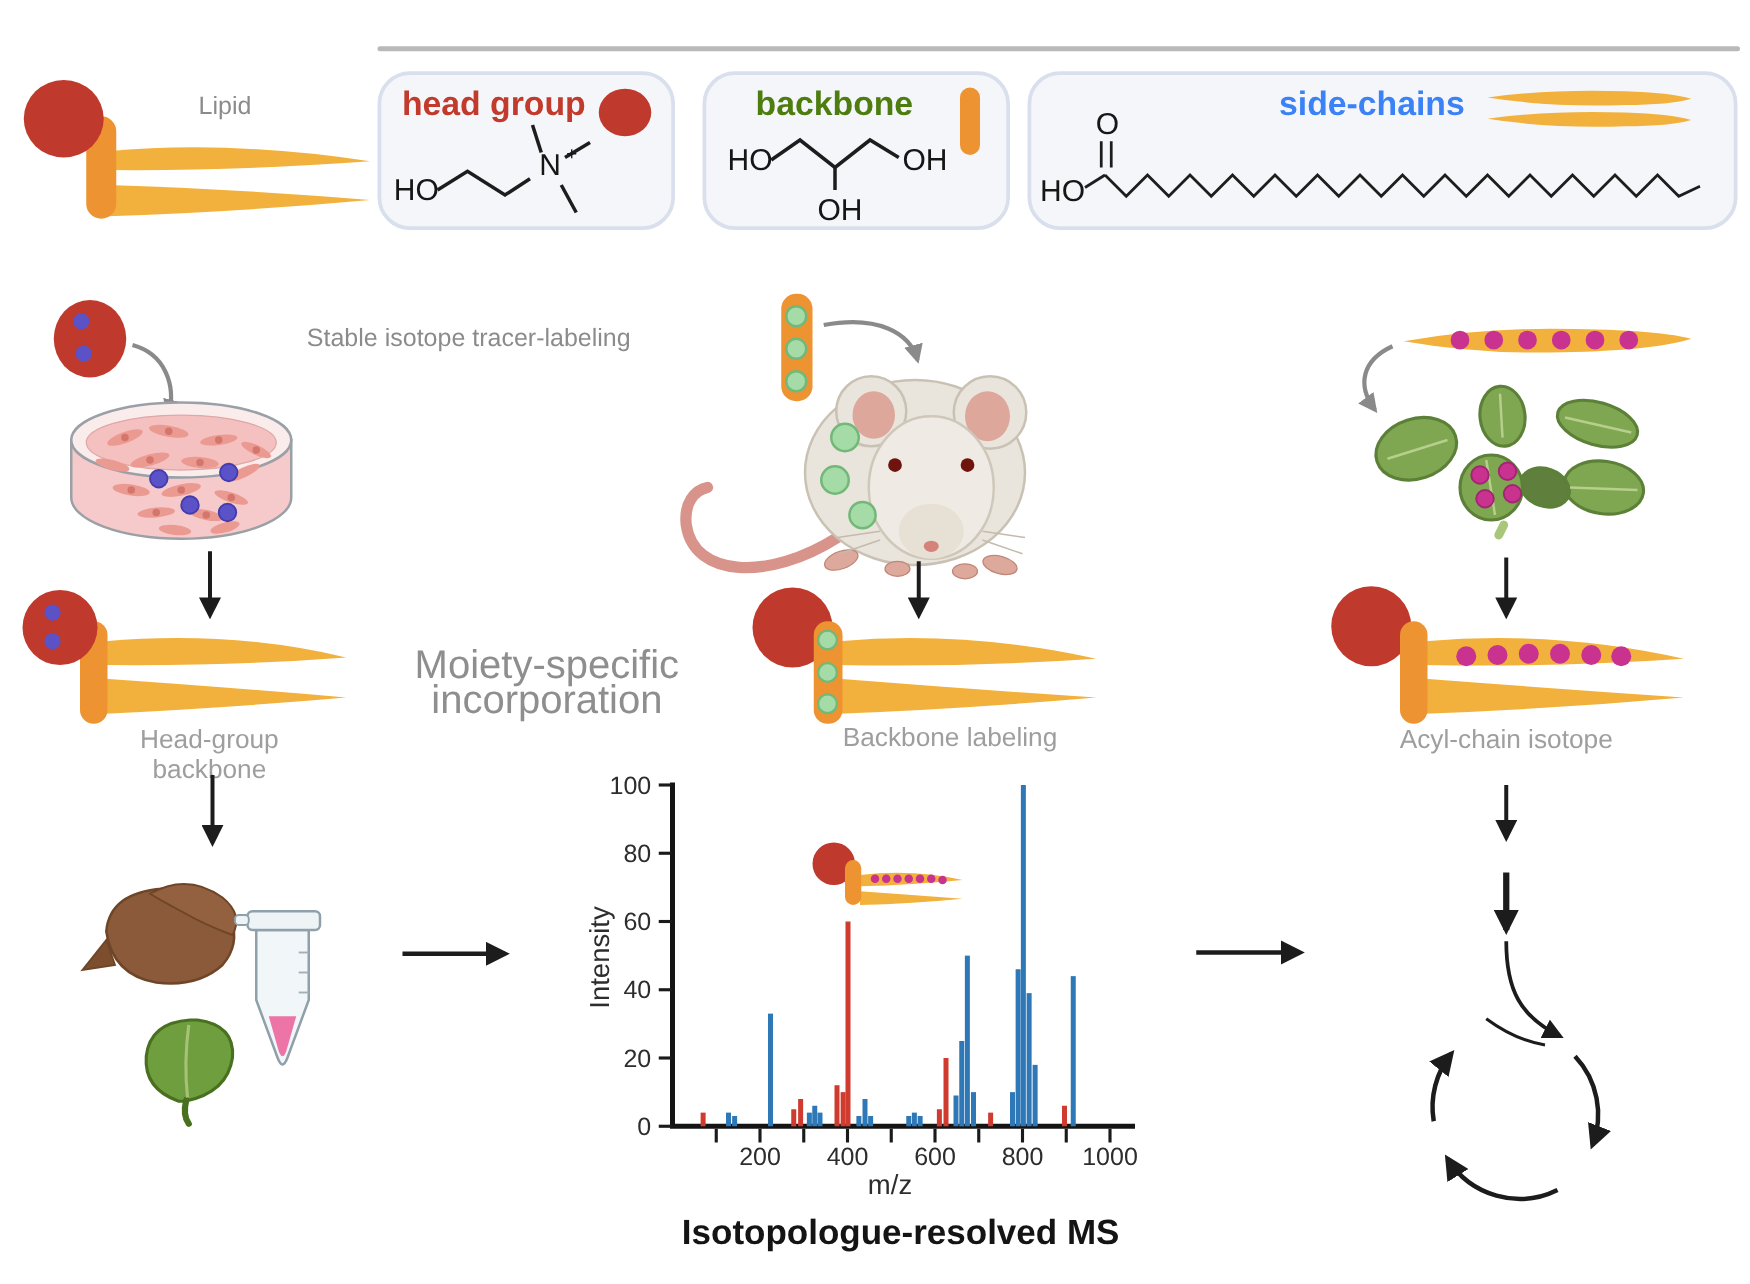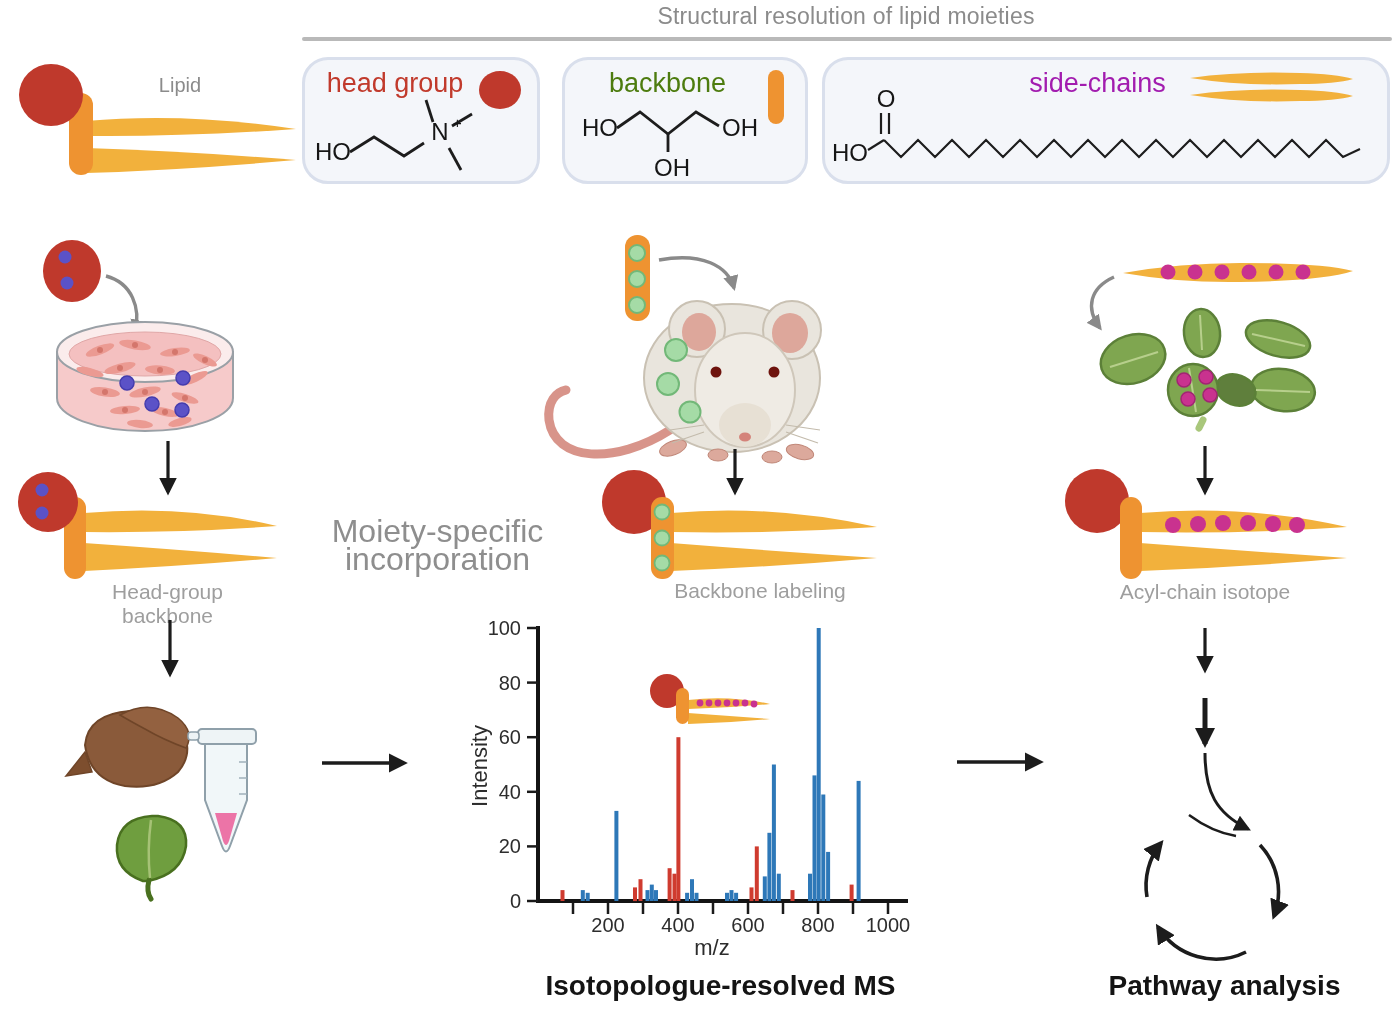--- a/index.html
+++ b/index.html
@@ -6,54 +6,53 @@
   #canvas{position:relative;width:1400px;height:1027px;background:#ffffff;overflow:hidden;
           font-family:"Liberation Sans","DejaVu Sans",sans-serif;}
   .abs{position:absolute;}
   .txt{position:absolute;text-align:center;}
   .gray-title{color:#8b8b8b;font-size:23px;font-weight:500;letter-spacing:.2px;}
   .gray-big{color:#8b8b8b;font-size:20px;font-weight:500;}
   .gray-mid{color:#8e8e8e;font-size:32px;font-weight:500;line-height:28px;}
   .gray-sub{color:#9e9e9e;font-size:21px;font-weight:400;}
   .bottom-label{color:#141414;font-size:28px;font-weight:600;}
   .box{position:absolute;top:57px;height:127px;background:#f4f6fa;border:3px solid #d9dfec;border-radius:26px;box-sizing:border-box;}
-  .box-label{position:absolute;top:68px;font-size:27px;font-weight:400;text-align:center;}
+  .box-label{position:absolute;top:68px;font-size:27px;font-weight:700;text-align:center;}
   .lbl-head{color:#c13a2c;}
   .lbl-backbone{color:#4d7c0f;}
-  .lbl-side{color:#a21caf;}
+  .lbl-side{color:#3b82f6;}
   .hline{position:absolute;left:302px;top:37px;width:1090px;height:4px;background:#b9b9b9;border-radius:2px;}
   svg text{font-family:"Liberation Sans","DejaVu Sans",sans-serif;}
   .atom{font-size:24px;fill:#161616;}
   .axis-label{font-size:22px;fill:#2d2d2d;}
   .tick-label{font-size:20px;fill:#2d2d2d;}
 </style>
 </head>
 <body>
 
 <div id="canvas">
 
   <div class="box" style="left:302px;width:238px;"></div>
   <div class="box" style="left:562px;width:246px;"></div>
   <div class="box" style="left:822px;width:568px;"></div>
   <div class="hline"></div>
 
-  <div class="txt gray-title" style="left:300px;top:3px;width:1092px;">Structural resolution of lipid moieties</div>
   <div class="txt gray-big" style="left:110px;top:74px;width:140px;">Lipid</div>
   <div class="box-label lbl-head" style="left:315px;width:160px;">head group</div>
   <div class="box-label lbl-backbone" style="left:585px;width:165px;">backbone</div>
   <div class="box-label lbl-side" style="left:1010px;width:175px;">side-chains</div>
+  <div class="txt gray-big" style="left:175px;top:260px;width:400px;">Stable isotope tracer-labeling</div>
   <div class="txt gray-mid" style="left:330px;top:517px;width:215px;">
     <span>Moiety-specific</span><br>
     <span>incorporation</span>
   </div>
   <div class="txt gray-sub" style="left:65px;top:580px;width:205px;">Head-group backbone</div>
   <div class="txt gray-sub" style="left:655px;top:579px;width:210px;">Backbone labeling</div>
   <div class="txt gray-sub" style="left:1100px;top:580px;width:210px;">Acyl-chain isotope</div>
   <div class="txt bottom-label" style="left:518px;top:970px;width:405px;">Isotopologue-resolved MS</div>
-  <div class="txt bottom-label" style="left:1072px;top:970px;width:305px;">Pathway analysis</div>
 
   <svg id="fig" class="abs" style="left:0;top:0;" width="1400" height="1027" viewBox="0 0 1400 1027">
     <defs>
       <marker id="mb" viewBox="0 0 10 10" refX="8" refY="5" markerWidth="5.5" markerHeight="5.5" orient="auto">
           <path d="M0,0 L10,5 L0,10 Z" fill="#1c1c1c"></path>
         </marker>
       <marker id="mb2" viewBox="0 0 10 10" refX="8" refY="5" markerWidth="4" markerHeight="4" orient="auto">
           <path d="M0,0 L10,5 L0,10 Z" fill="#1c1c1c"></path>
         </marker>
       <marker id="mg" viewBox="0 0 10 10" refX="8" refY="5" markerWidth="4.5" markerHeight="4.5" orient="auto">

